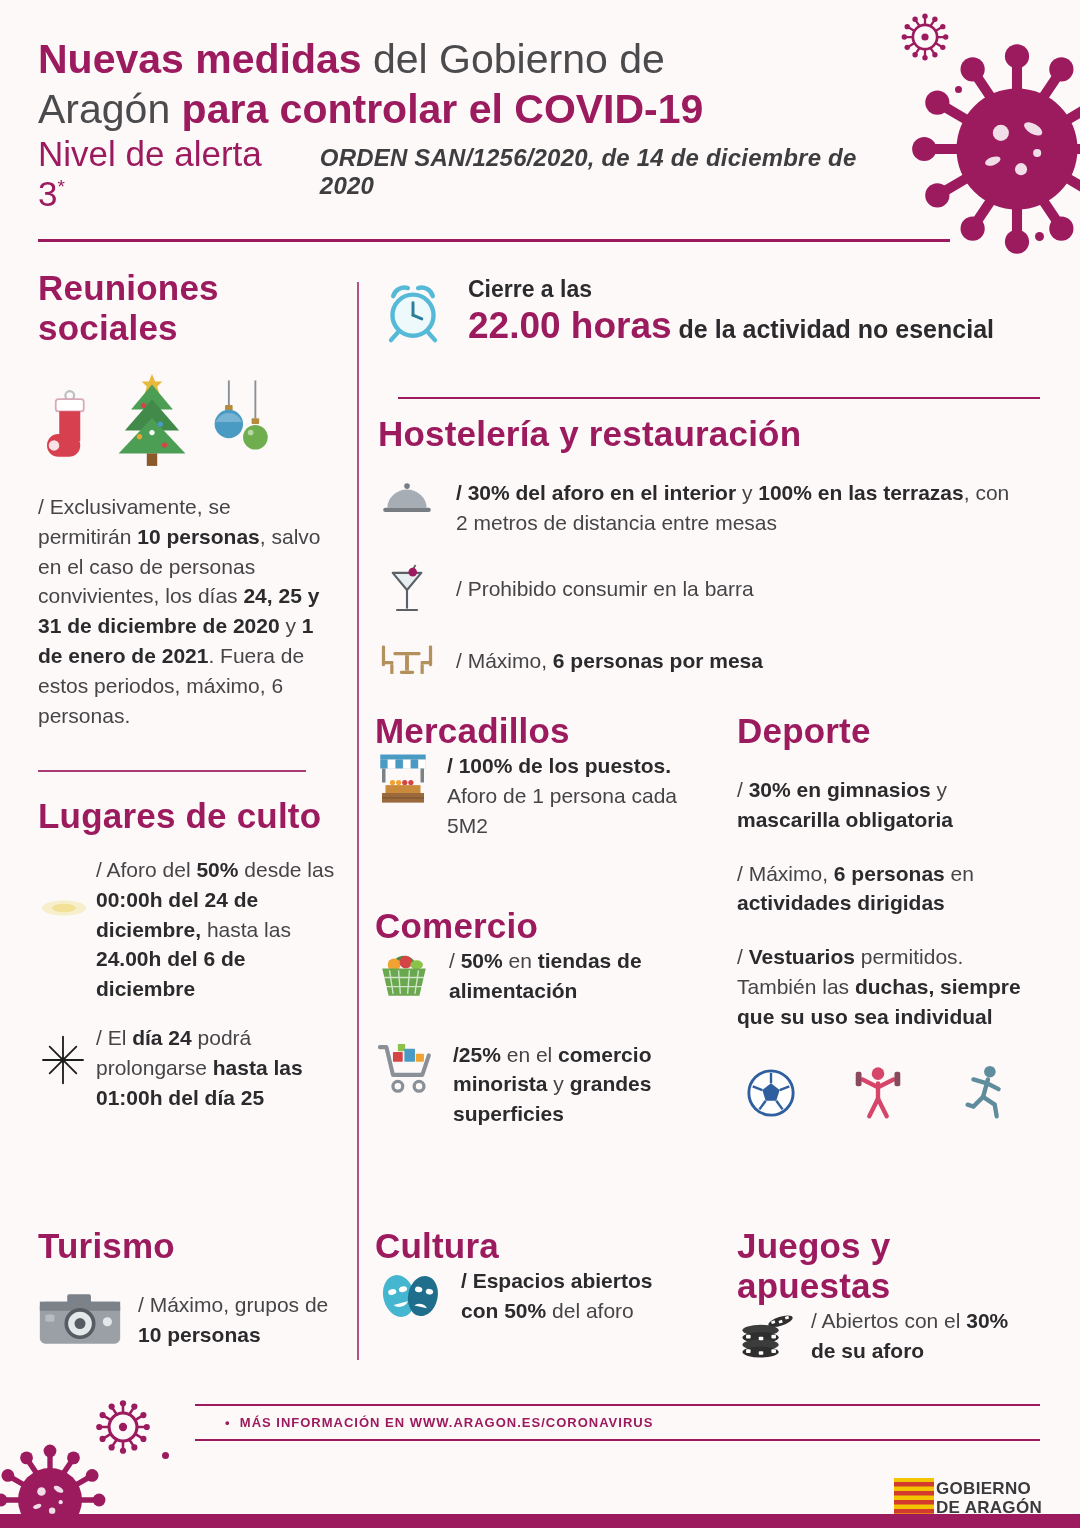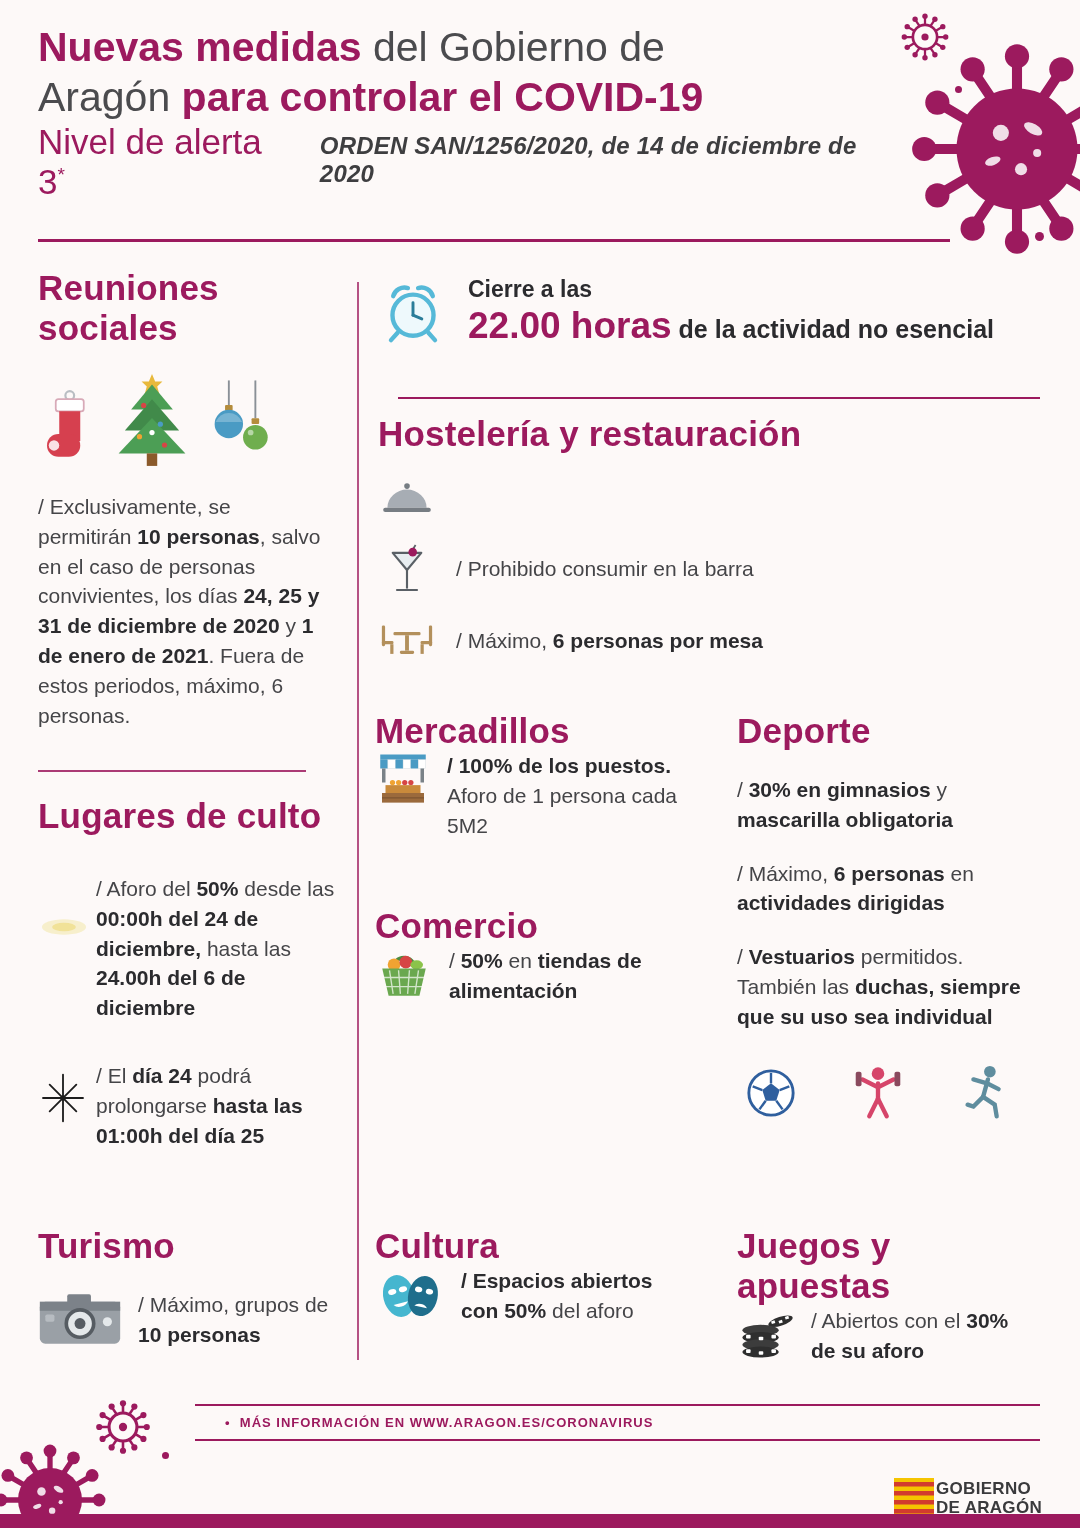--- a/index.html
+++ b/index.html
@@ -2,21 +2,21 @@
 <html><head>
 <meta charset="utf-8">
 <style>
   *{margin:0;padding:0;box-sizing:border-box}
   :root{--maroon:#9c1a5e;--dark:#454548;--darker:#2b2b2e}
   body{background:#ffffff;font-family:"Liberation Sans",sans-serif}
   .page{position:relative;width:1080px;height:1528px;background:#fdf9f8;overflow:hidden}
   .abs{position:absolute}
 
   
-  .header{position:absolute;left:38px;top:22px;width:860px}
+  .header{position:absolute;left:38px;top:34px;width:860px}
   .title{font-size:41px;line-height:1.22;font-weight:400;color:#4b4b4e}
   .title .accent{color:var(--maroon);font-weight:800}
   .alert-row{display:flex;align-items:baseline;gap:30px}
   .alert{font-size:35px;color:var(--maroon);font-weight:400}
   .alert sup{font-size:19px;vertical-align:super}
   .order{font-size:24px;font-style:italic;font-weight:600;color:#3e3e40;letter-spacing:.2px}
   .hr-main{position:absolute;left:38px;top:239px;width:912px;height:3px;background:var(--maroon)}
 
   
   .vline{position:absolute;left:357px;top:282px;width:2px;height:1078px;background:var(--maroon);opacity:.75}
@@ -25,21 +25,21 @@
 
   
   .h-sec{font-size:35px;font-weight:700;color:var(--maroon);letter-spacing:.2px}
   .body{font-size:21px;line-height:1.42;color:var(--dark)}
   .body b{color:var(--darker)}
 
   
   .sec-reuniones{left:38px;top:268px;width:300px}
   .xmas-row{display:flex;align-items:flex-end;gap:16px;margin:18px 0 24px 2px;height:102px}
   .sec-culto{left:38px;top:796px;width:304px}
-  .culto-row{display:flex;margin-top:38px}
+  .culto-row{display:flex;margin-top:19px}
   .culto-iconbox{width:58px;flex:none}
   .culto-text{width:244px}
   .sec-turismo{left:38px;top:1226px;width:305px}
   .tur-row{display:flex;gap:16px;margin-top:24px;align-items:flex-start}
 
   
   .sec-cierre{position:absolute;left:380px;top:276px;width:660px;display:flex;gap:22px;align-items:flex-start}
   .cierre-intro{font-size:23px;font-weight:700;color:var(--darker)}
   .cierre-time{font-size:37px;font-weight:800;color:var(--maroon)}
   .cierre-tail{font-size:25px;font-weight:700;color:var(--darker)}
@@ -420,20 +420,21 @@
   <div class="hr-cierre"></div>
 
   <section class="abs sec-hosteleria">
     <h2 class="h-sec">Hostelería y restauración</h2>
     <div class="hst-row">
       <div class="hst-iconbox">
           <svg class="ic" width="56" height="40">
             <use href="#cloche"></use>
           </svg>
         </div>
+      <p class="body hst-text"><b>/ 30% del aforo en el interior</b><span> y </span><b>100% en las terrazas</b><span>, con 2 metros de distancia entre mesas</span></p>
     </div>
     <div class="hst-row">
       <div class="hst-iconbox">
           <svg class="ic" width="40" height="56">
             <use href="#cocktail"></use>
           </svg>
         </div>
       <p class="body hst-text" style="padding-top:12px"><span>/ Prohibido consumir en la barra</span></p>
     </div>
     <div class="hst-row">
@@ -456,20 +457,26 @@
     </div>
   </section>
 
   <section class="abs sec-comercio">
     <h2 class="h-sec">Comercio</h2>
     <div class="mid-row">
       <svg class="ic" width="58" height="54" style="flex:none">
           <use href="#basket"></use>
         </svg>
       <p class="body mid-text"><span>/ </span><b>50%</b><span> en </span><b>tiendas de alimentación</b></p>
+    </div>
+    <div class="mid-row" style="margin-top:34px">
+      <svg class="ic" width="62" height="60" style="flex:none">
+          <use href="#cart"></use>
+        </svg>
+      <p class="body mid-text"><b>/25%</b><span> en el </span><b>comercio minorista</b><span> y </span><b>grandes superficies</b></p>
     </div>
   </section>
 
   <section class="abs sec-cultura">
     <h2 class="h-sec">Cultura</h2>
     <div class="mid-row">
       <svg class="ic" width="70" height="60" style="flex:none">
           <use href="#masks"></use>
         </svg>
       <p class="body" style="width:226px"><b>/ Espacios abiertos con 50%</b><span> del aforo</span></p>

